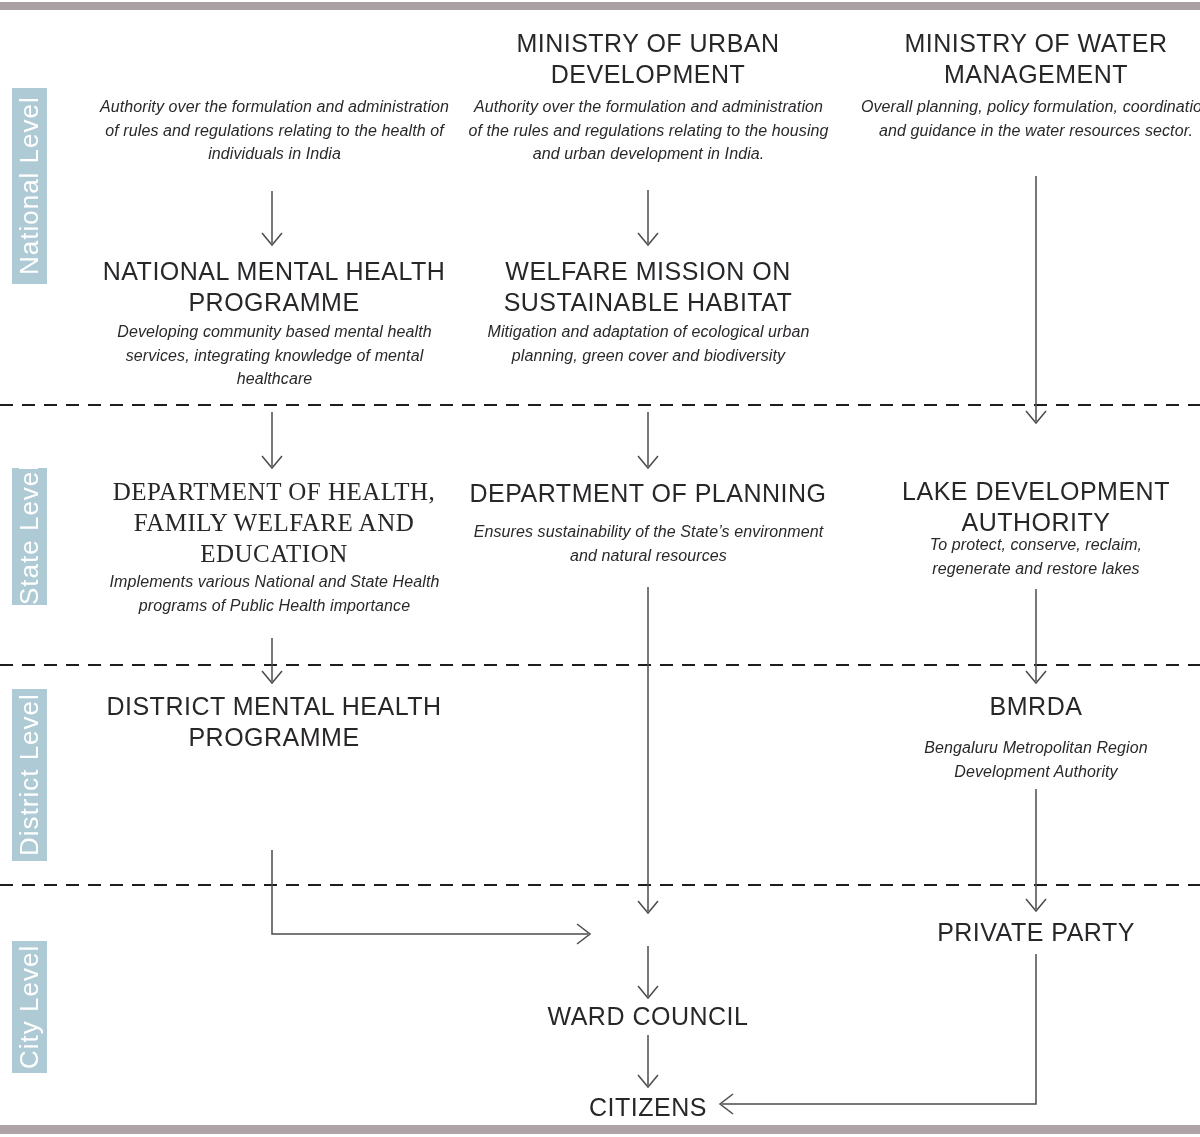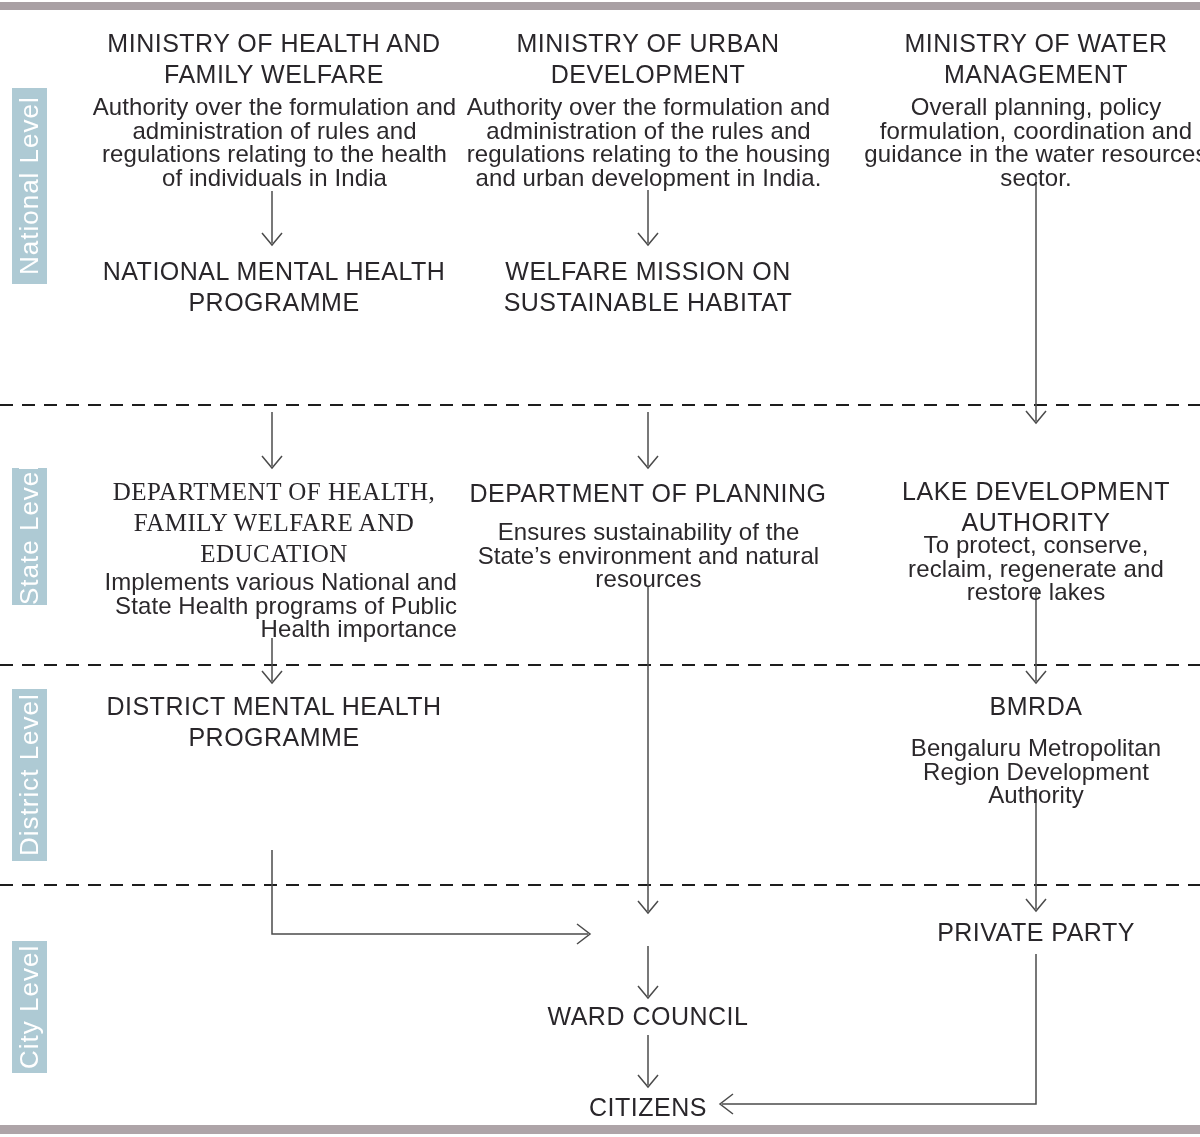--- a/index.html
+++ b/index.html
@@ -26,21 +26,21 @@
   .node-title{
     position:absolute;
     text-align:center;
     color:#29262a;
     font-size:25px;line-height:31px;letter-spacing:0.5px;
   }
   .node-desc{
     position:absolute;
     text-align:center;
     color:#2b282b;
-    font-size:24px;line-height:23.5px;letter-spacing:0.1px;
+    font-size:16px;line-height:23.5px;letter-spacing:0.1px;font-style:italic;
   }
   svg.overlay{
     position:absolute;left:0;top:0;width:1200px;height:1137px;
     pointer-events:none;
   }
   svg.overlay .flow{stroke:#4b4b4b;stroke-width:1.5;fill:none;}
   svg.overlay .dashed{stroke:#1d1d1d;stroke-width:2;fill:none;stroke-dasharray:13 9;}
 </style>
 </head>
 <body>
@@ -110,34 +110,35 @@
       <path class="flow" d="M1036,954 L1036,1104 L722,1104"></path>
       <polyline class="flow" points="733,1094 720,1104 733,1114"></polyline>
     </g>
   </svg>
 
   <div class="level-tag" style="top:88px;height:196px;">National Level</div>
   <div class="level-tag" style="top:468px;height:137px;">State Level</div>
   <div class="level-tag" style="top:689px;height:172px;">District Level</div>
   <div class="level-tag" style="top:941px;height:132px;">City Level</div>
 
-  <div class="node-title" style="left:84px;top:28px;width:380px;">MINISTRY OF HEALTH AND FAMILY WELFARE</div>
   <div class="node-desc" style="left:92px;top:95px;width:365px;">Authority over the formulation and administration of rules and regulations relating to the health of individuals in India</div>
 
   <div class="node-title" style="left:84px;top:256px;width:380px;">NATIONAL MENTAL HEALTH PROGRAMME</div>
+  <div class="node-desc" style="left:92px;top:320px;width:365px;">Developing community based mental health services, integrating knowledge of mental healthcare</div>
 
   <div class="node-title" style="left:84px;top:476px;width:380px;font-family:Liberation Serif, serif;">DEPARTMENT OF HEALTH, FAMILY WELFARE AND EDUCATION</div>
-  <div class="node-desc" style="left:92px;top:570px;width:365px;text-align:right;">Implements various National and State Health programs of Public Health importance</div>
+  <div class="node-desc" style="left:92px;top:570px;width:365px;">Implements various National and State Health programs of Public Health importance</div>
 
   <div class="node-title" style="left:84px;top:691px;width:380px;">DISTRICT MENTAL HEALTH PROGRAMME</div>
 
   <div class="node-title" style="left:458px;top:28px;width:380px;">MINISTRY OF URBAN DEVELOPMENT</div>
   <div class="node-desc" style="left:466px;top:95px;width:365px;">Authority over the formulation and administration of the rules and regulations relating to the housing and urban development in India.</div>
 
   <div class="node-title" style="left:458px;top:256px;width:380px;">WELFARE MISSION ON SUSTAINABLE HABITAT</div>
+  <div class="node-desc" style="left:466px;top:320px;width:365px;">Mitigation and adaptation of ecological urban planning, green cover and biodiversity</div>
 
   <div class="node-title" style="left:458px;top:478px;width:380px;">DEPARTMENT OF PLANNING</div>
   <div class="node-desc" style="left:466px;top:520px;width:365px;">Ensures sustainability of the State’s environment and natural resources</div>
 
   <div class="node-title" style="left:458px;top:1092px;width:380px;">CITIZENS</div>
   <div class="node-title" style="left:458px;top:1001px;width:380px;">WARD COUNCIL</div>
 
   <div class="node-title" style="left:846px;top:28px;width:380px;">MINISTRY OF WATER MANAGEMENT</div>
   <div class="node-desc" style="left:854px;top:95px;width:364px;">Overall planning, policy formulation, coordination and guidance in the water resources sector.</div>
 

